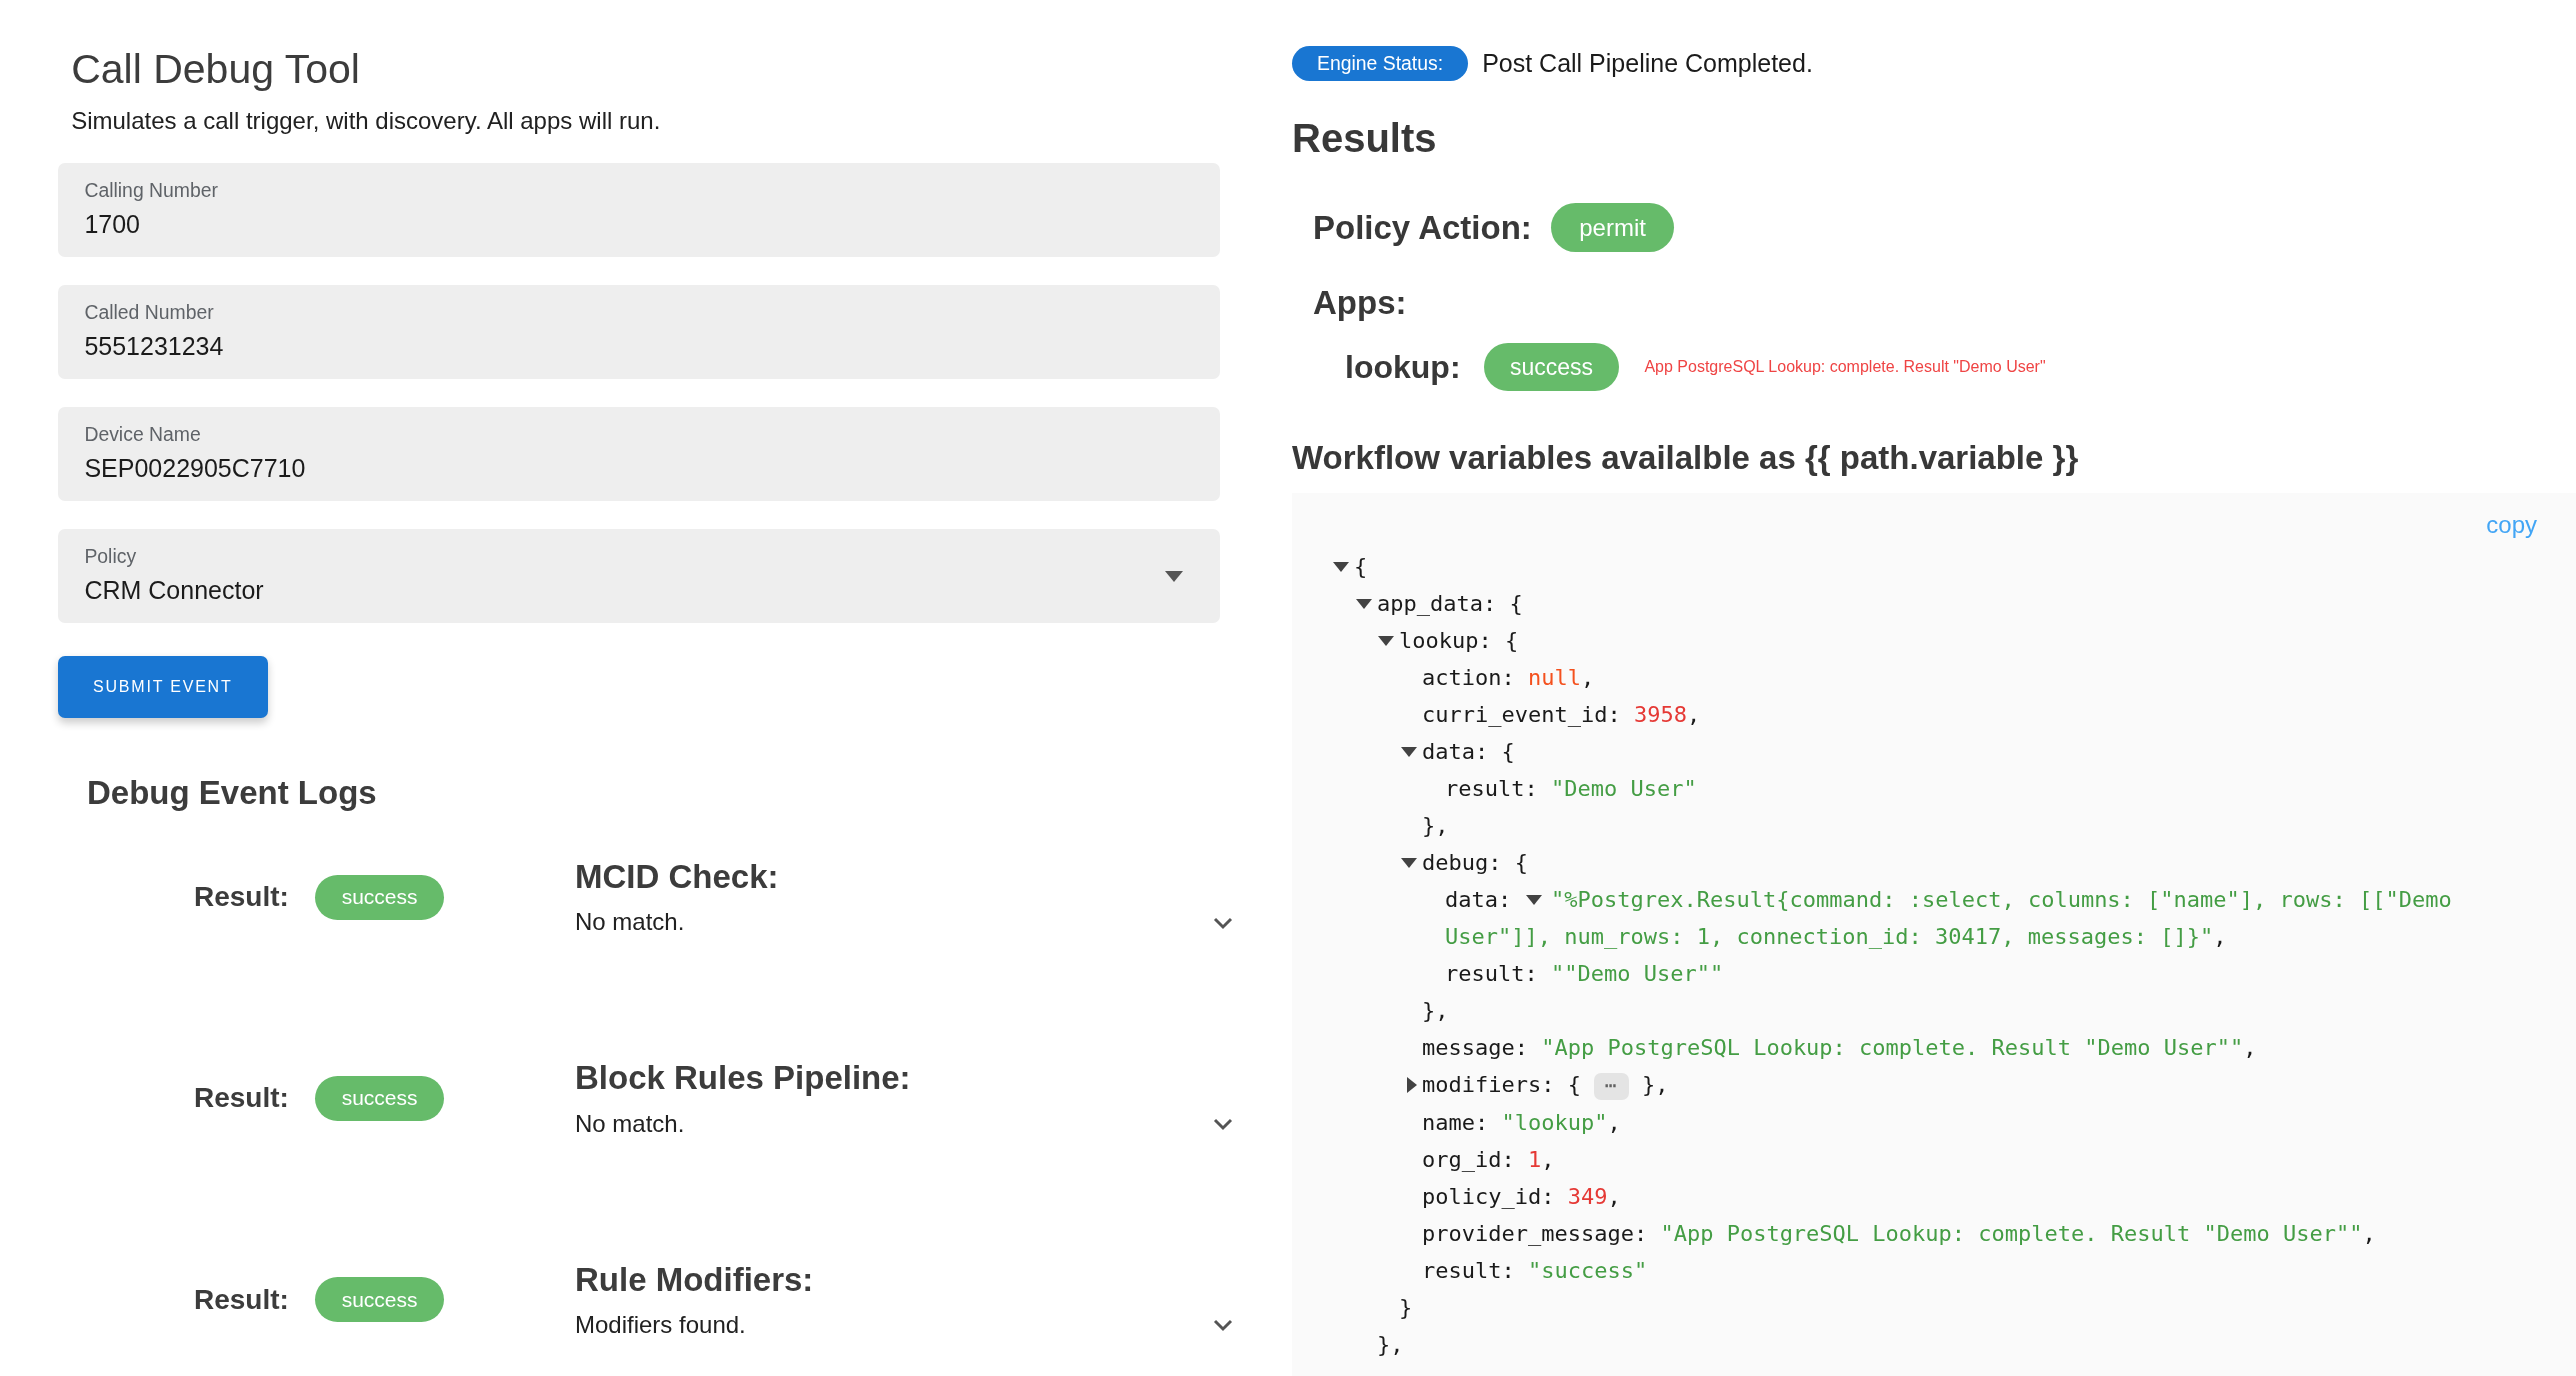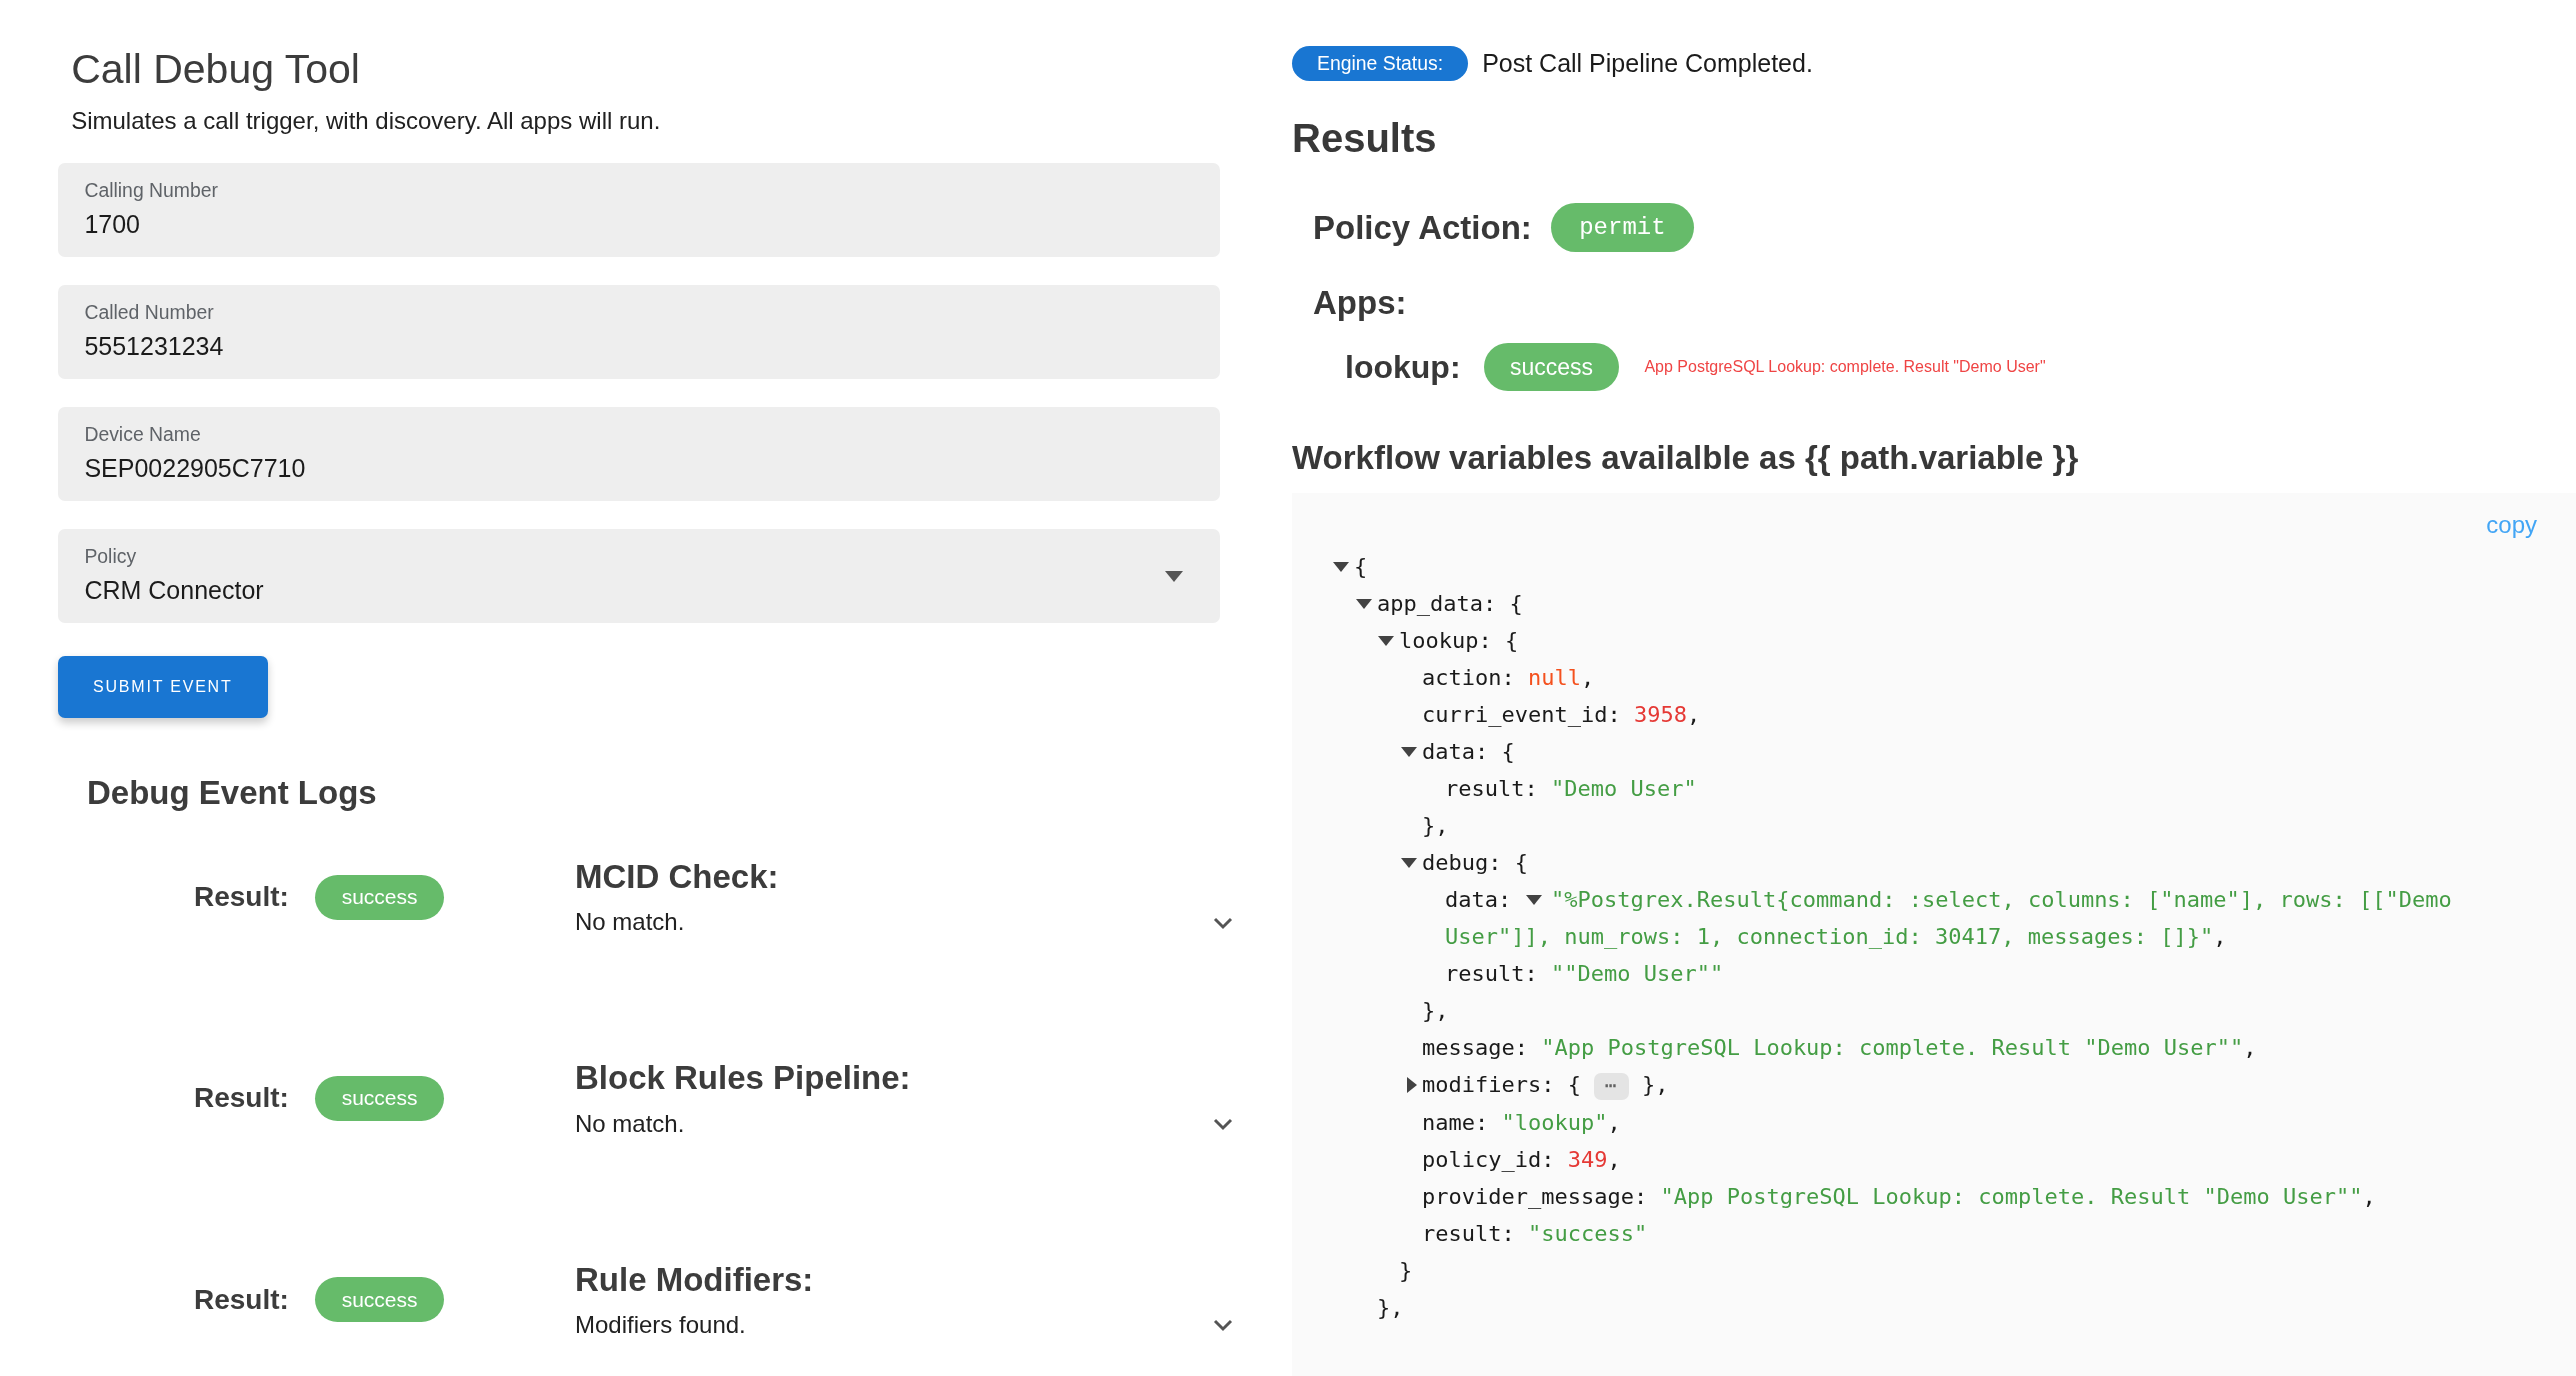--- a/index.html
+++ b/index.html
@@ -62,21 +62,21 @@
   .badge.engine {
     background:var(--accent_blue,#1976d2); height:35px; padding:0 25px;
     border-radius:23px; font-size:19.4px;
   }
   .engine-text { font-size:25px; color:#1b1b1b; margin-left:14px; }
 
   .results-title { font-size:40px; font-weight:700; color:#383838; margin:35px 0 0 0; }
 
   .policy-row { display:flex; align-items:center; margin:42px 0 0 21px; }
   .row-label { font-size:33px; font-weight:700; color:#383838; }
-  .badge.permit { height:49px; padding:0 28px; font-size:24px; margin-left:19.4px;font-family:Liberation Mono, monospace; }
+  .badge.permit { height:49px; padding:0 28px; font-size:24px; margin-left:19.4px; }
 
   .apps-label { font-size:33px; font-weight:700; color:#383838; margin:32px 0 0 21px; }
 
   .app-row { display:flex; align-items:center; margin:21px 0 0 53px; }
   .app-name { font-size:32px; font-weight:700; color:#383838; }
   .badge.app { height:48px; padding:0 26.4px; font-size:23px; margin-left:23px; }
   .app-msg { font-size:16px; color:#ef4444; margin-left:25px; }
 
   .workflow-title { font-size:33px; font-weight:700; color:#383838; margin:48px 0 0 0; }
 
@@ -286,20 +286,24 @@
               <span class="caret caret-right"></span>
             </span>
             <span class="json-content"><span class="tok-key">modifiers</span><span class="tok-punct">: { </span><span class="tok-ellipsis">⋯</span><span class="tok-punct"> },</span></span>
           </div>
           <div class="json-line">
             <span class="json-gutter" style="flex-basis: 130px;"></span>
             <span class="json-content"><span class="tok-key">name</span><span class="tok-punct">: </span><span class="tok-str">"lookup"</span><span class="tok-punct">,</span></span>
           </div>
           <div class="json-line">
             <span class="json-gutter" style="flex-basis: 130px;"></span>
+            <span class="json-content"><span class="tok-key">org_id</span><span class="tok-punct">: </span><span class="tok-num">1</span><span class="tok-punct">,</span></span>
+          </div>
+          <div class="json-line">
+            <span class="json-gutter" style="flex-basis: 130px;"></span>
             <span class="json-content"><span class="tok-key">policy_id</span><span class="tok-punct">: </span><span class="tok-num">349</span><span class="tok-punct">,</span></span>
           </div>
           <div class="json-line">
             <span class="json-gutter" style="flex-basis: 130px;"></span>
             <span class="json-content"><span class="tok-key">provider_message</span><span class="tok-punct">: </span><span class="tok-str">"App PostgreSQL Lookup: complete. Result "Demo User""</span><span class="tok-punct">,</span></span>
           </div>
           <div class="json-line">
             <span class="json-gutter" style="flex-basis: 130px;"></span>
             <span class="json-content"><span class="tok-key">result</span><span class="tok-punct">: </span><span class="tok-str">"success"</span></span>
           </div>

